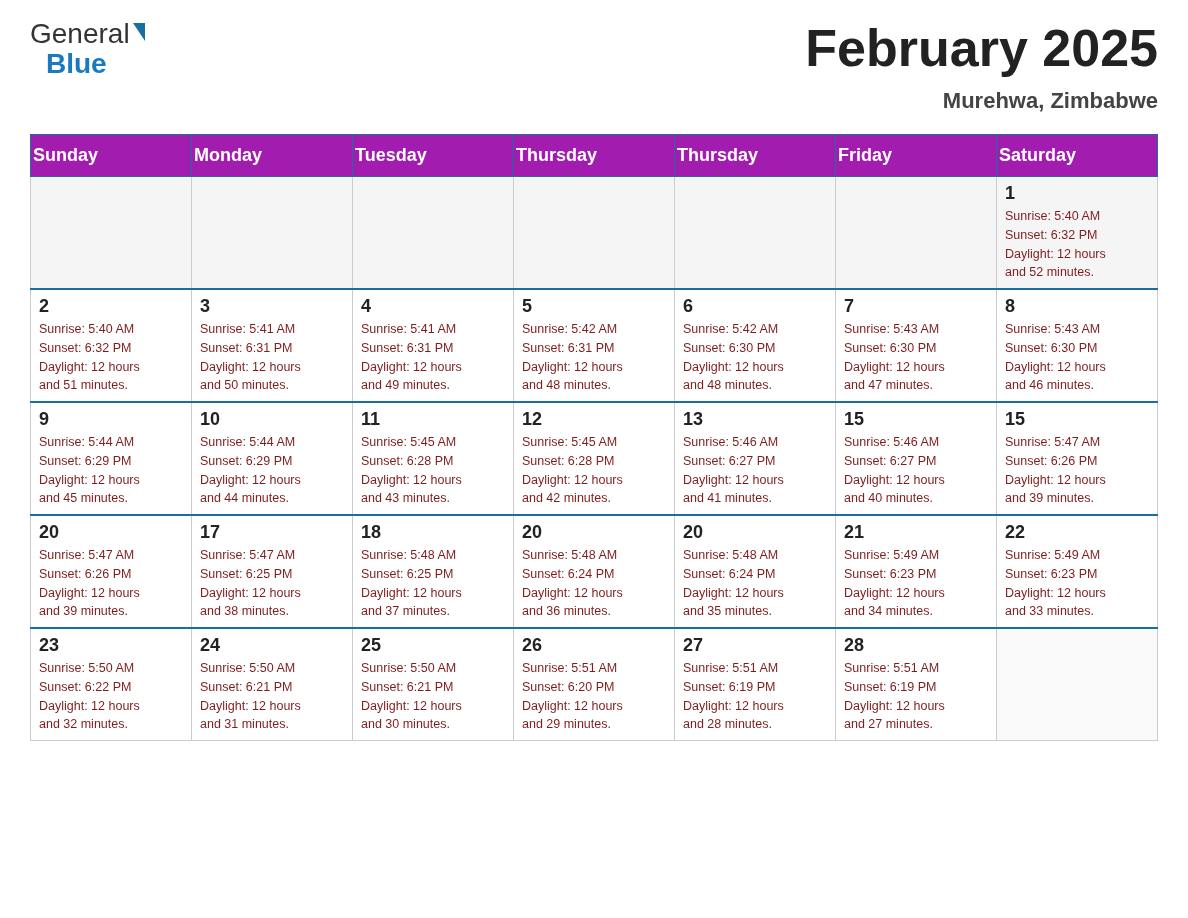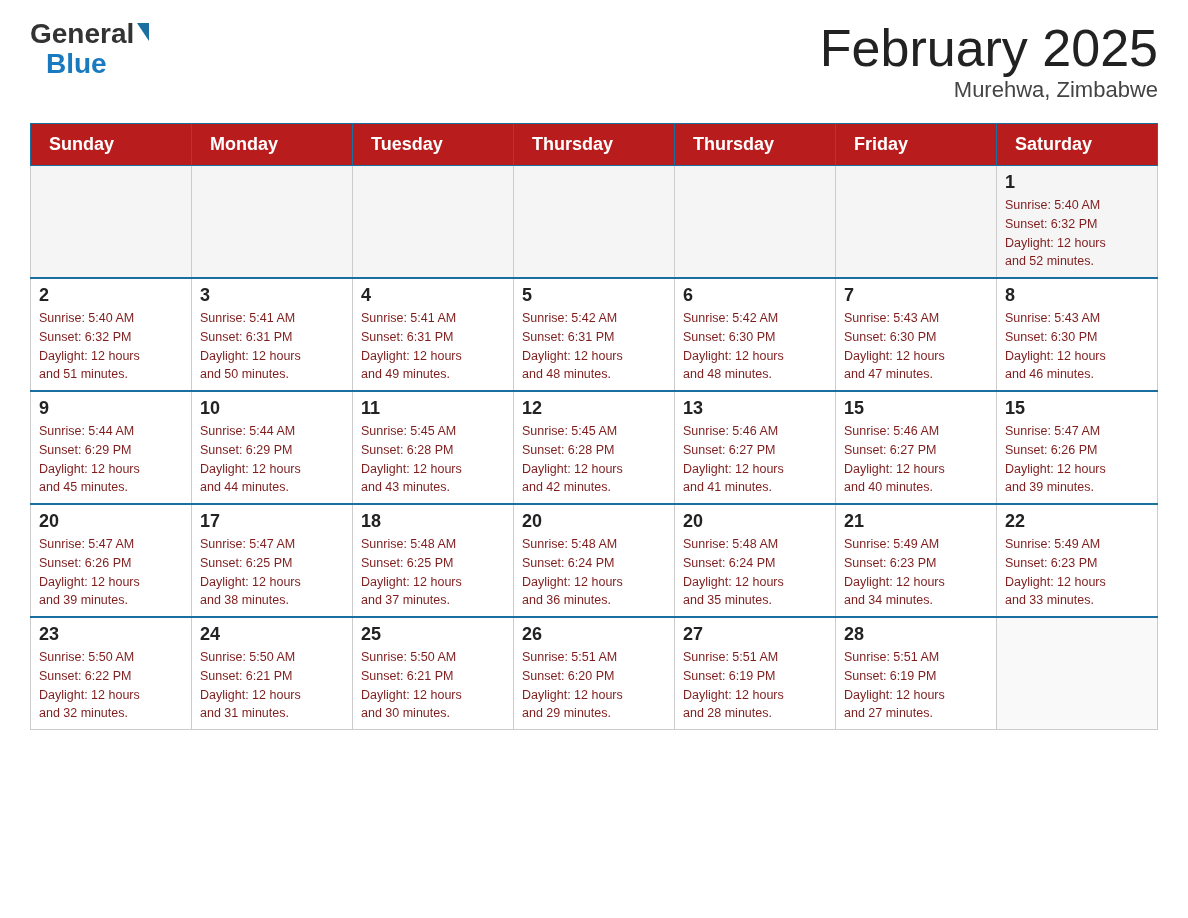--- a/index.html
+++ b/index.html
@@ -15,56 +15,57 @@
       align-items: flex-start;
       margin-bottom: 20px;
     }
     .logo {
       display: flex;
       flex-direction: column;
       align-items: flex-start;
     }
     .logo-general {
       font-size: 28px;
-      font-weight: bold;
+      font-weight: normal;
       color: #333;
       line-height: 1;
     }
     .logo-blue {
       font-size: 28px;
       font-weight: bold;
       color: #1a7abf;
       line-height: 1;
       margin-top: 2px;
       margin-left: 16px;
     }
     .title-block {
       text-align: right;
     }
     .month-title {
       font-size: 52px;
-      font-weight: normal;
+      font-weight: bold;
       color: #222;
       line-height: 1.1;
     }
     .location {
       font-size: 22px;
       color: #444;
-      margin-top: 0;
+      margin-top: 11px;
+      font-weight: bold;
     }
     .calendar {
       width: 100%;
       border-collapse: collapse;
     }
     .calendar thead th {
-      background-color: #b91c1c;
+      background-color: #a21caf;
       color: #fff;
       font-size: 18px;
       font-weight: bold;
-      padding: 10px 18px;
+      padding: 10px 2px;
       text-align: left;
       border: 1px solid #1a6fa0;
     }
     .calendar tbody td {
       vertical-align: top;
       border: 1px solid #ccc;
       padding: 6px 8px;
       width: 14.28%;
       font-size: 12.5px;
       color: #333;

